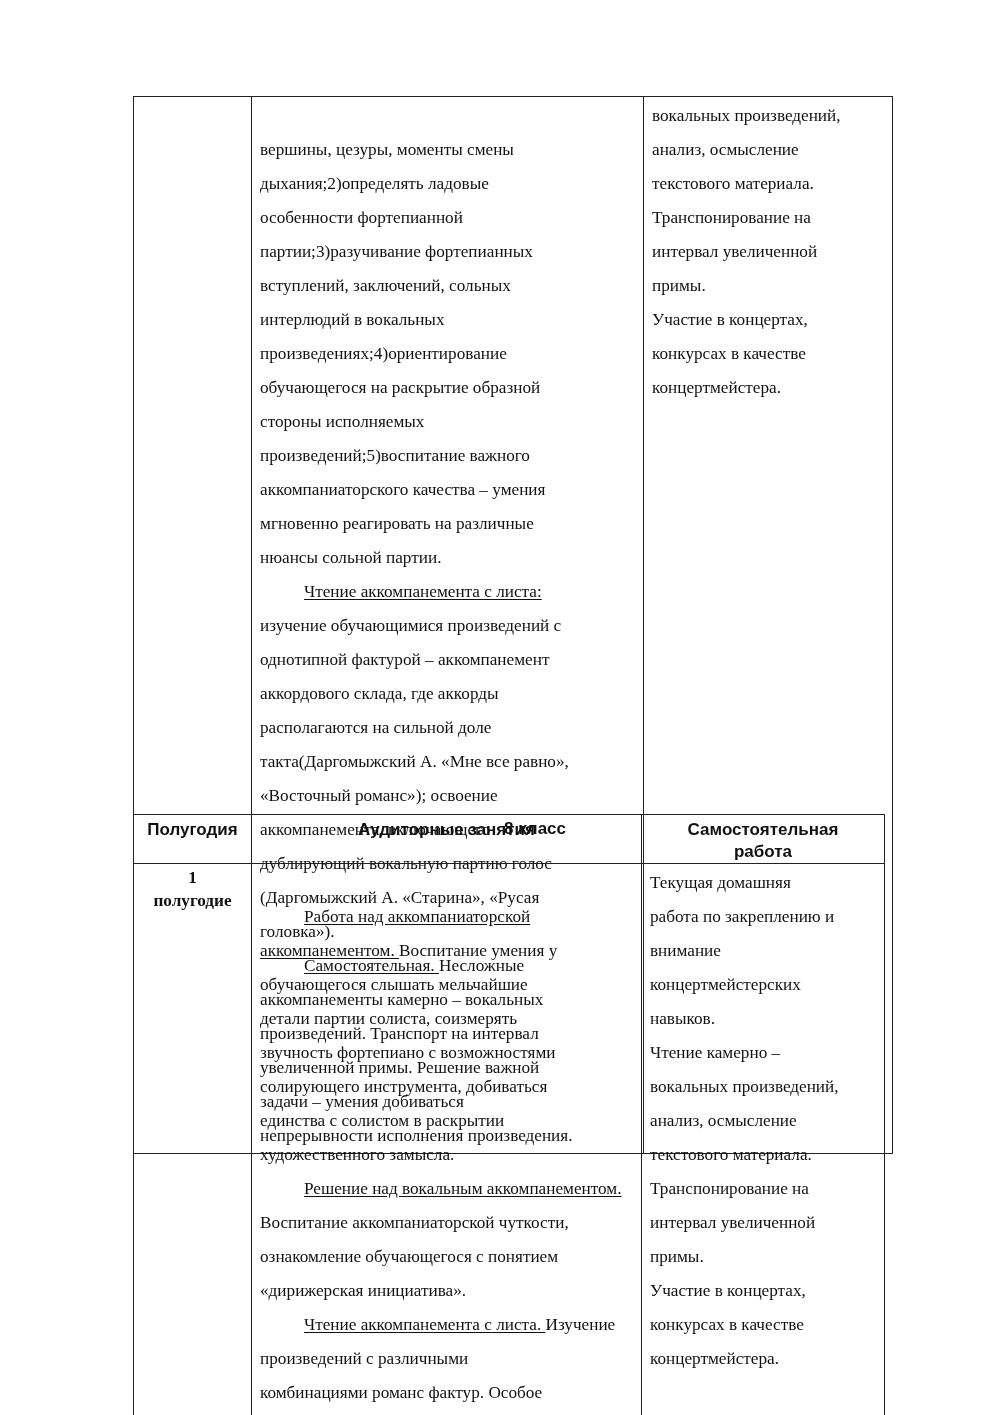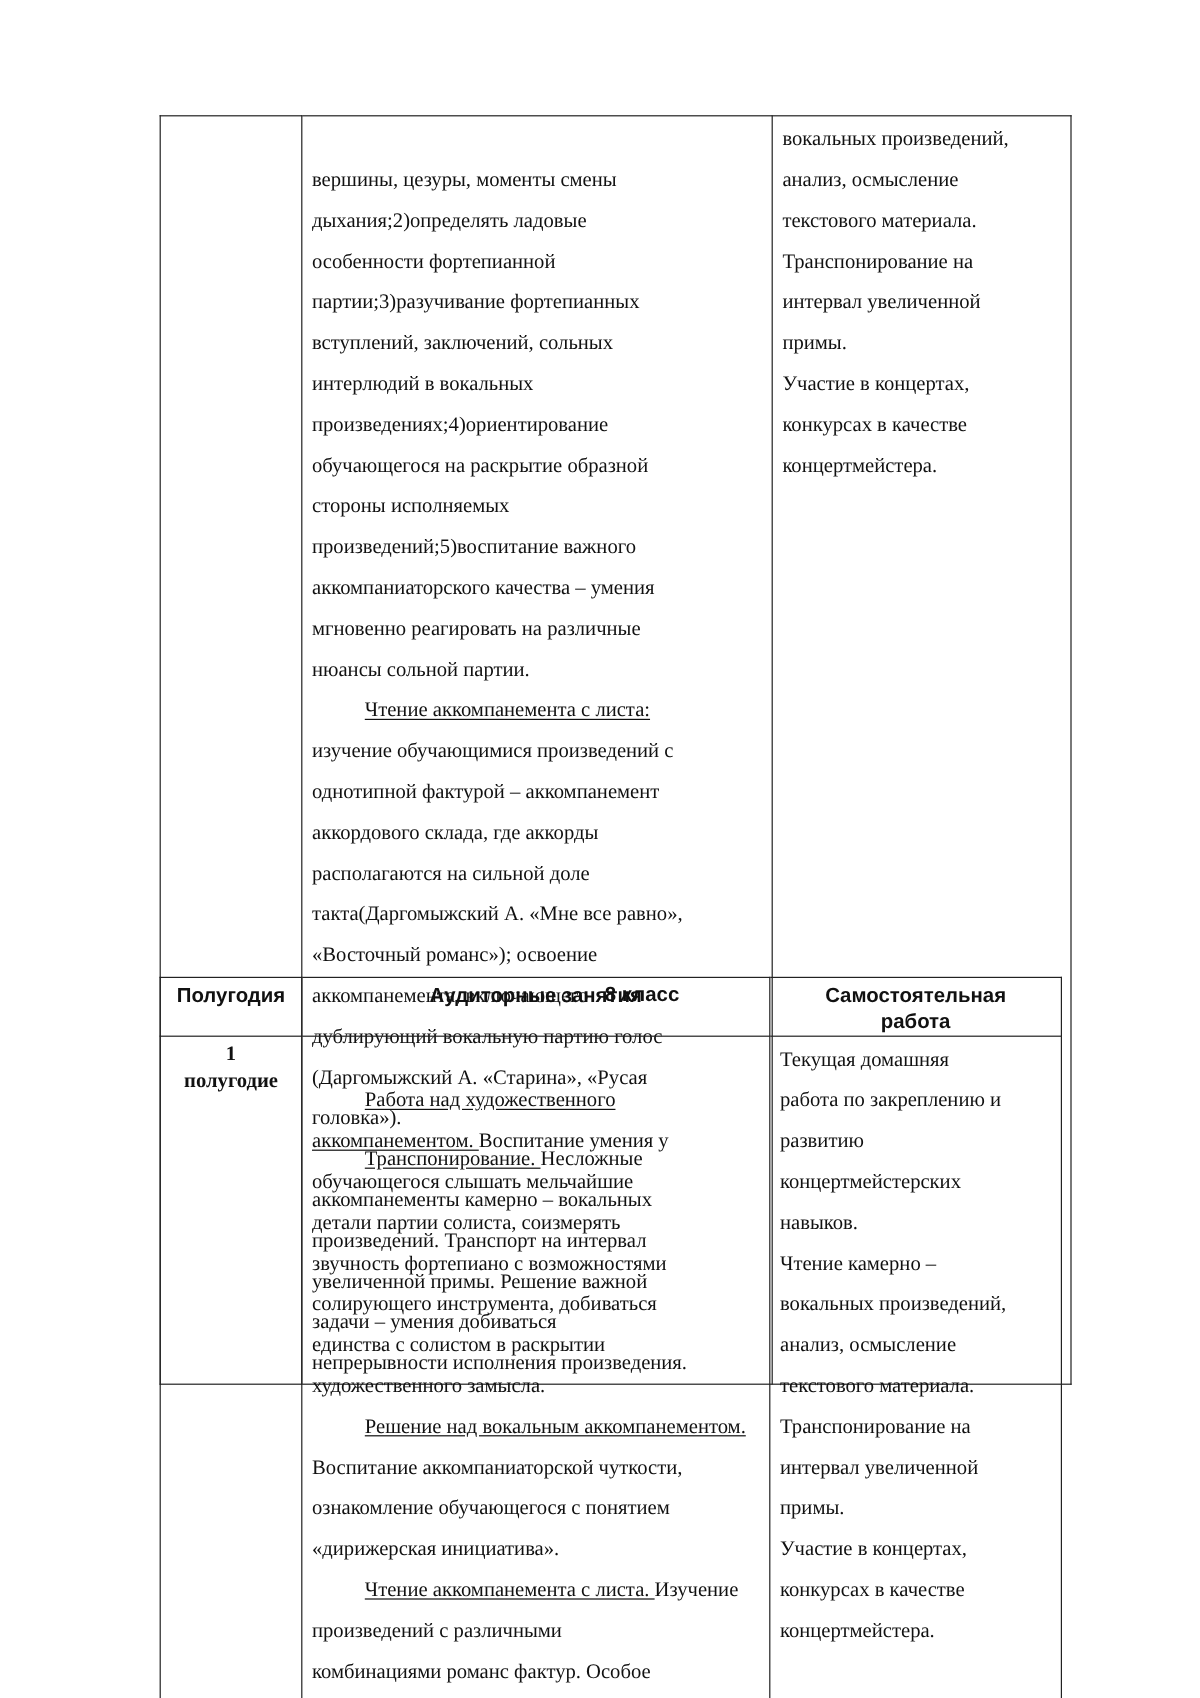--- a/index.html
+++ b/index.html
@@ -53,21 +53,21 @@
 изучение обучающимися произведений с
 однотипной фактурой – аккомпанемент
 аккордового склада, где аккорды
 располагаются на сильной доле
 такта(Даргомыжский А. «Мне все равно»,
 «Восточный романс»); освоение
 аккомпанемента, включающего
 дублирующий вокальную партию голос
 (Даргомыжский А. «Старина», «Русая
 головка»).
-</span><span class="seg u">Транспонирование. </span><span class="seg">Несложные
+</span><span class="seg u">Самостоятельная. </span><span class="seg">Несложные
 аккомпанементы камерно – вокальных
 произведений. Транспорт на интервал
 увеличенной примы. Решение важной
 задачи – умения добиваться
 непрерывности исполнения произведения.</span>
       </div>
     </td>
     <td class="c3">
       <div class="cell-text">вокальных произведений,
 анализ, осмысление
@@ -98,21 +98,21 @@
     <th class="hdr" style="white-space:pre-line"><span>Самостоятельная
 работа</span></th>
   </tr>
   <tr>
     <td class="c1">
       <div class="cell-text period">1
 полугодие</div>
     </td>
     <td class="c2">
       <div class="cell-text">
-        <span class="seg u">Работа над художественного
+        <span class="seg u">Работа над аккомпаниаторской
 аккомпанементом. </span><span class="seg"> Воспитание умения у
 обучающегося слышать мельчайшие
 детали партии солиста, соизмерять
 звучность фортепиано с возможностями
 солирующего инструмента, добиваться
 единства с солистом в раскрытии
 художественного замысла.
 </span><span class="seg u">Решение над вокальным аккомпанементом. </span><span class="seg">
 Воспитание аккомпаниаторской чуткости,
 ознакомление обучающегося с понятием
@@ -120,21 +120,21 @@
 </span><span class="seg u">Чтение аккомпанемента с листа. </span><span class="seg">Изучение
 произведений с различными
 комбинациями романс фактур. Особое
 внимание на соблюдение указанного
 темпа.</span>
       </div>
     </td>
     <td class="c3">
       <div class="cell-text">Текущая домашняя
 работа по закреплению  и
-развитию
+внимание
 концертмейстерских
 навыков.
 Чтение камерно –
 вокальных произведений,
 анализ, осмысление
 текстового материала.
 Транспонирование на
 интервал увеличенной
 примы.
 Участие в концертах,

